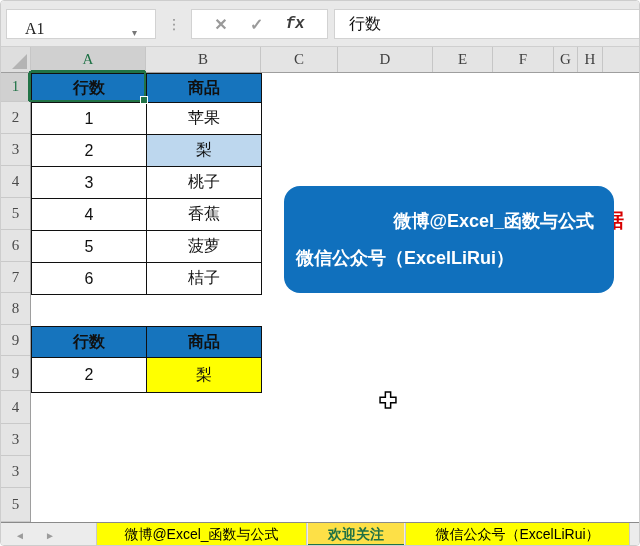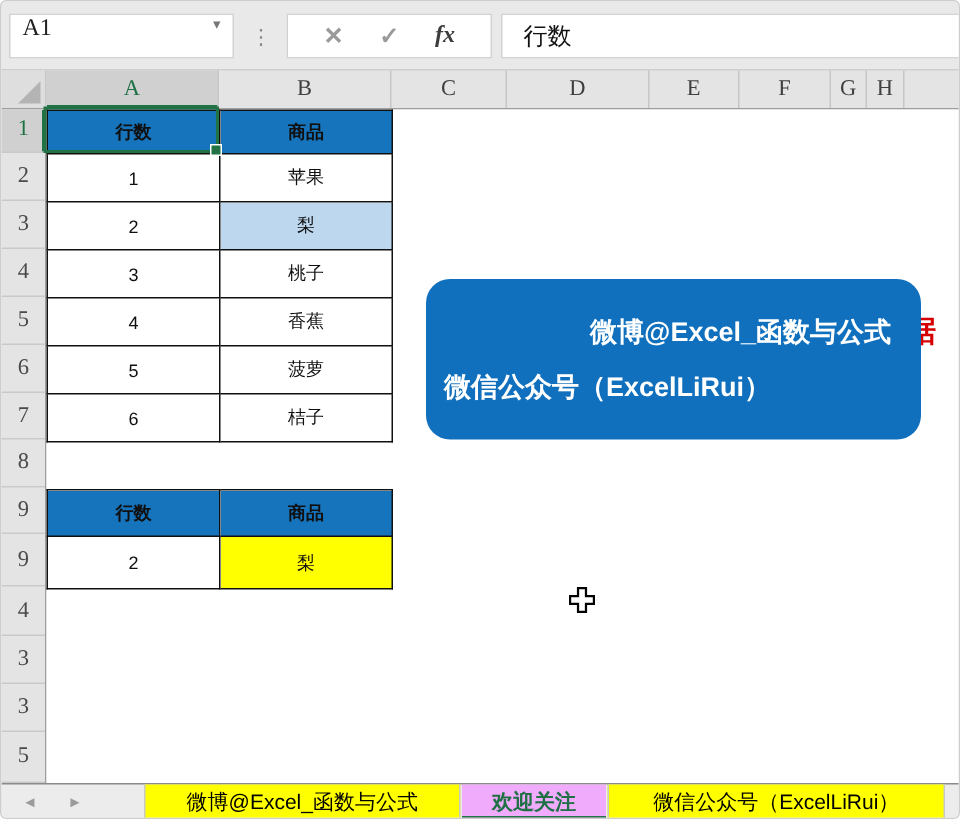--- a/index.html
+++ b/index.html
@@ -6,35 +6,35 @@
   body { font-family:"Liberation Sans", sans-serif; background:#fff; }
   #app {
     position:relative; width:640px; height:546px; background:#fff;
     border:1px solid #cdcdcd; border-radius:4px; overflow:hidden;
   }
 
   
   .formula-bar { position:absolute; left:0; top:0; width:640px; height:45px; background:#e9e9e9; }
   .name-box {
     position:absolute; left:5px; top:8px; width:150px; height:30px; background:#fff;
-    border:1px solid #d2d2d2; display:flex; align-items:flex-start; padding:0 8px;
+    border:1px solid #d2d2d2; display:flex; align-items:flex-end; padding:0 18px;
     font-family:"Liberation Serif", serif; font-size:16px; color:#222;
   }
   .name-box .dd { margin-left:auto; font-size:10px; color:#777; }
   .fbar-dots { position:absolute; left:166px; top:10px; width:14px; height:26px;
     color:#8a8a8a; font-size:14px; letter-spacing:0; line-height:9px; text-align:center;
     display:flex; align-items:center; justify-content:center; }
   .fx-box {
     position:absolute; left:190px; top:8px; width:137px; height:30px; background:#fff;
     border:1px solid #d2d2d2; display:flex; align-items:center; justify-content:space-evenly;
   }
   .fx-box .xi { color:#9a9a9a; font-size:16px; font-weight:bold; }
   .fx-box .ck { color:#9a9a9a; font-size:16px; font-weight:bold; }
   .fx-box .fx { color:#3c3c3c; font-size:16px; font-style:italic; font-weight:bold;
-    font-family:Liberation Serif, serif; }
+    font-family:Liberation Mono, monospace; }
   .formula-input {
     position:absolute; left:333px; top:8px; width:307px; height:30px; background:#fff;
     border:1px solid #d2d2d2; display:flex; align-items:center; padding:0 14px;
     font-size:16px; color:#111;
   }
 
   
   .col-headers {
     position:absolute; left:0; top:45px; width:640px; height:27px; background:#e4e4e4;
     border-top:1px solid #cfcfcf; border-bottom:1px solid #9e9e9e; display:flex;
@@ -67,21 +67,21 @@
   .rowh.sel { background:#d0d0d0; color:#1e7145; box-shadow:inset -2px 0 0 #217346; }
   .h29{height:29px}.h31{height:31px}.h32{height:32px}.h33{height:33px}.h34{height:34px}.h35{height:35px}
 
   
   .sheet { position:absolute; left:30px; top:72px; width:610px; height:449px; background:#fff; }
 
   
   table.xl { border-collapse:collapse; position:absolute; table-layout:fixed; }
   table.xl td {
     width:115px; border:1.5px solid #101010; text-align:center; vertical-align:middle;
-    font-size:12px; color:#101010; overflow:hidden;
+    font-size:16px; color:#101010; overflow:hidden;
   }
   table.xl tr.h29{height:29px} table.xl tr.h31{height:31px} table.xl tr.h32{height:32px} table.xl tr.h35{height:35px}
   td.hdr { background:#1674bd; color:#fff; font-weight:bold; }
   td.hl-blue { background:#bdd7ee; }
   td.hl-yellow { background:#ffff00; }
   #table-top { left:0; top:0; }
   #table-result { left:0; top:253px; }
 
   .sel-outline {
     position:absolute; left:-2px; top:-2px; width:117px; height:31px;
@@ -113,21 +113,21 @@
     border-top:1px solid #8a8a8a;
   }
   .tab-nav { position:absolute; top:0; height:24px; display:flex; align-items:center;
     color:#9b9b9b; font-size:10px; }
   .tab-nav.prev { left:14px; } .tab-nav.next { left:44px; }
   .sheet-tab {
     position:absolute; top:0; height:24px; display:flex; align-items:center; justify-content:center;
     font-size:14px; color:#000; background:#ffff00; border-left:1px solid #c9c9c9; border-right:1px solid #c9c9c9;
   }
   .sheet-tab.active {
-    background:#f0abfc; color:#1f7145; font-weight:bold;
+    background:#fde047; color:#1f7145; font-weight:bold;
     box-shadow:inset 0 -3px 0 #217346; border-left:none; border-right:none;
   }
   #tab-0 { left:95px;  width:211px; }
   #tab-1 { left:307px; width:96px; }
   #tab-2 { left:404px; width:225px; }
 </style>
 </head>
 <body>
 
 <div id="app">

